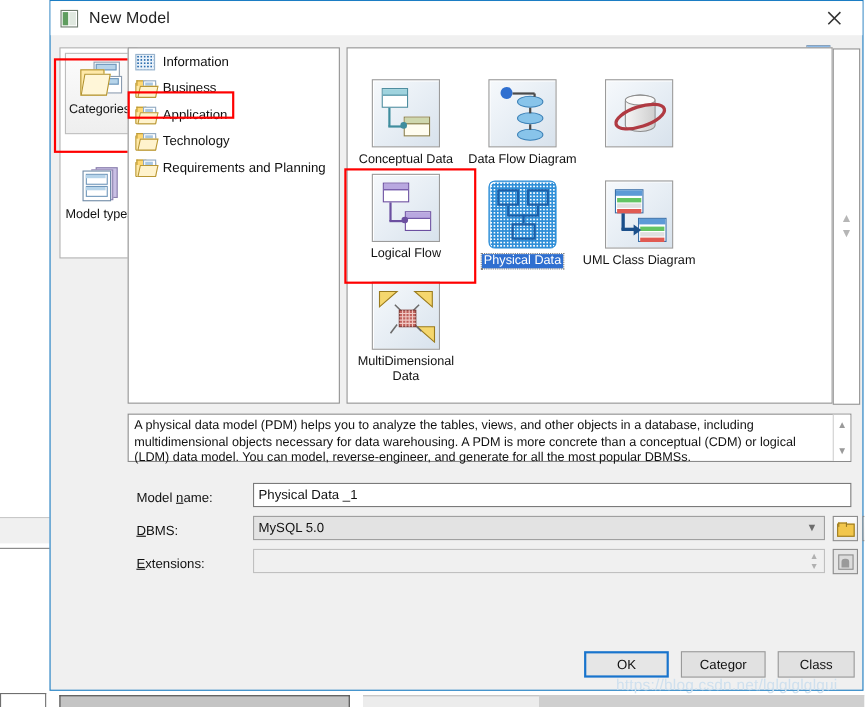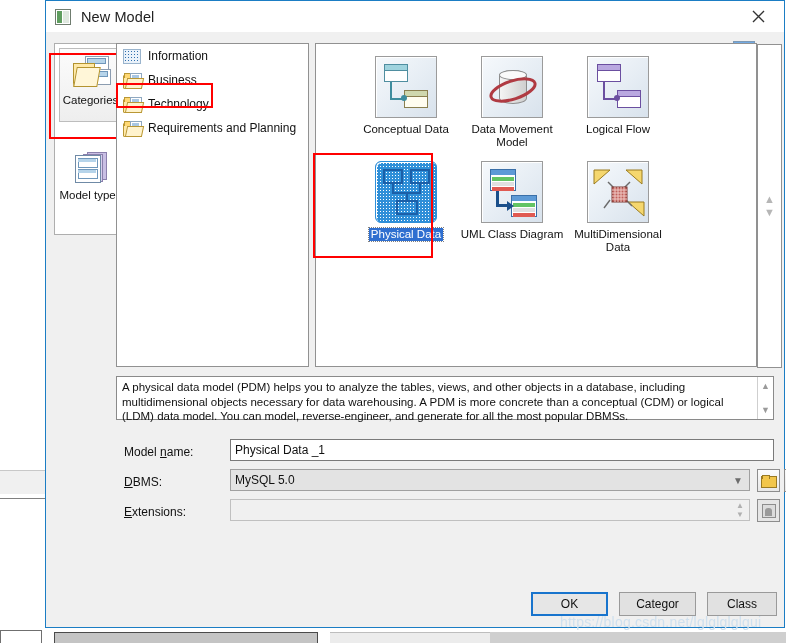--- a/index.html
+++ b/index.html
@@ -157,22 +157,22 @@
     position: absolute; left: 269px; top: 11px; width: 442px; height: 324px;
     background: #ffffff; border: 1px solid #919191; box-sizing: border-box;
   }
   .items-scroll {
     position: absolute; right: -26px; top: 0; width: 25px; height: 324px;
     border: 1px solid #919191; background: #ffffff; box-sizing: border-box;
     display: flex; flex-direction: column; justify-content: center; align-items: center;
   }
   .items-scroll .arr { color: #b6b6b6; font-size: 11px; line-height: 13px; }
   .items-grid {
-    position: absolute; left: 0; top: 6px; width: 372px;
-    display: flex; flex-wrap: wrap; padding-left: 37px;
+    position: absolute; left: 0; top: 22px; width: 372px;
+    display: flex; flex-wrap: wrap;
   }
   .grid-cell {
     width: 106px; padding-top: 6px; display: flex; flex-direction: column;
     align-items: center; cursor: pointer;
   }
   .tile {
     width: 62px; height: 62px; border: 1px solid #9b9b9b;
     background: linear-gradient(135deg,#f6f9fc 0%, #e6edf4 55%, #d8e2ec 100%);
     position: relative; box-sizing: border-box;
     box-shadow: 1px 1px 0 #ffffff inset;
@@ -341,20 +341,29 @@
           <span>Information</span>
         </div>
         <div class="cat-row">
           <span class="folder">
             <span class="back"></span>
               <span class="tab"></span>
               <span class="page"></span>
               <span class="front"></span>
           </span>
           <span>Business</span>
+        </div>
+        <div class="cat-row">
+          <span class="folder">
+            <span class="back"></span>
+              <span class="tab"></span>
+              <span class="page"></span>
+              <span class="front"></span>
+          </span>
+          <span>Application</span>
         </div>
         <div class="cat-row">
           <span class="folder">
             <span class="back"></span>
               <span class="tab"></span>
               <span class="page"></span>
               <span class="front"></span>
           </span>
           <span>Technology</span>
         </div>
@@ -386,30 +395,42 @@
               <div class="bx" style="left:28px;top:33px;width:24px;height:18px;background:#fffdf0;border:1px solid #8a7f4f;">
                 <div class="bx-head" style="background:#cfd8ae;border-bottom:1px solid #8a7f4f;"></div>
               </div>
               <div class="bx" style="left:14px;top:25px;width:2px;height:17px;background:#3f8d9e;"></div>
               <div class="bx" style="left:14px;top:41px;width:14px;height:2px;background:#3f8d9e;"></div>
               <div class="bx" style="left:25px;top:38px;width:6px;height:6px;background:#3f8d9e;border-radius:50%;"></div>
             </div>
             <div class="cap">Conceptual Data</div>
           </div>
 
+          <div class="grid-cell">
+            <div class="tile">
+              <div class="bx" style="left:10px;top:6px;width:11px;height:11px;border-radius:50%;background:#2f6fd0;"></div>
+              <div class="bx" style="left:21px;top:11px;width:20px;height:2px;background:#4a4a4a;"></div>
+              <div class="bx" style="left:25px;top:14px;width:24px;height:11px;border-radius:50%;background:#88c4ea;border:1px solid #3a7fb5;"></div>
+              <div class="bx" style="left:25px;top:29px;width:24px;height:11px;border-radius:50%;background:#88c4ea;border:1px solid #3a7fb5;"></div>
+              <div class="bx" style="left:25px;top:44px;width:24px;height:11px;border-radius:50%;background:#88c4ea;border:1px solid #3a7fb5;"></div>
+              <div class="bx" style="left:36px;top:25px;width:2px;height:5px;background:#4a4a4a;"></div>
+              <div class="bx" style="left:36px;top:40px;width:2px;height:5px;background:#4a4a4a;"></div>
+              <div class="bx" style="left:40px;top:12px;width:2px;height:3px;background:#4a4a4a;"></div>
+            </div>
+            <div class="cap">Data Flow Diagram</div>
+          </div>
 
           <div class="grid-cell">
             <div class="tile">
               <div class="bx" style="left:17px;top:13px;width:28px;height:34px;background:linear-gradient(90deg,#f4f4f4,#cfcfcf);border:1px solid #8c8c8c;border-radius:50%/18%;"></div>
               <div class="bx" style="left:17px;top:13px;width:28px;height:10px;background:#fafafa;border:1px solid #8c8c8c;border-radius:50%;"></div>
               <svg style="position:absolute;left:6px;top:18px;" width="50" height="30" viewBox="0 0 50 30" aria-hidden="true">
                 <ellipse cx="25" cy="15" rx="23" ry="9" fill="none" stroke="#b03a42" stroke-width="3" transform="rotate(-18 25 15)"></ellipse>
               </svg>
             </div>
-            <div class="cap">Data Movement Model</div>
           </div>
 
           <div class="grid-cell">
             <div class="tile">
               <div class="bx" style="left:9px;top:7px;width:24px;height:18px;background:#ffffff;border:1px solid #6b4fa0;">
                 <div class="bx-head" style="background:#b9a8e0;border-bottom:1px solid #6b4fa0;"></div>
               </div>
               <div class="bx" style="left:29px;top:33px;width:24px;height:18px;background:#ffffff;border:1px solid #6b4fa0;">
                 <div class="bx-head" style="background:#b9a8e0;border-bottom:1px solid #6b4fa0;"></div>
               </div>

